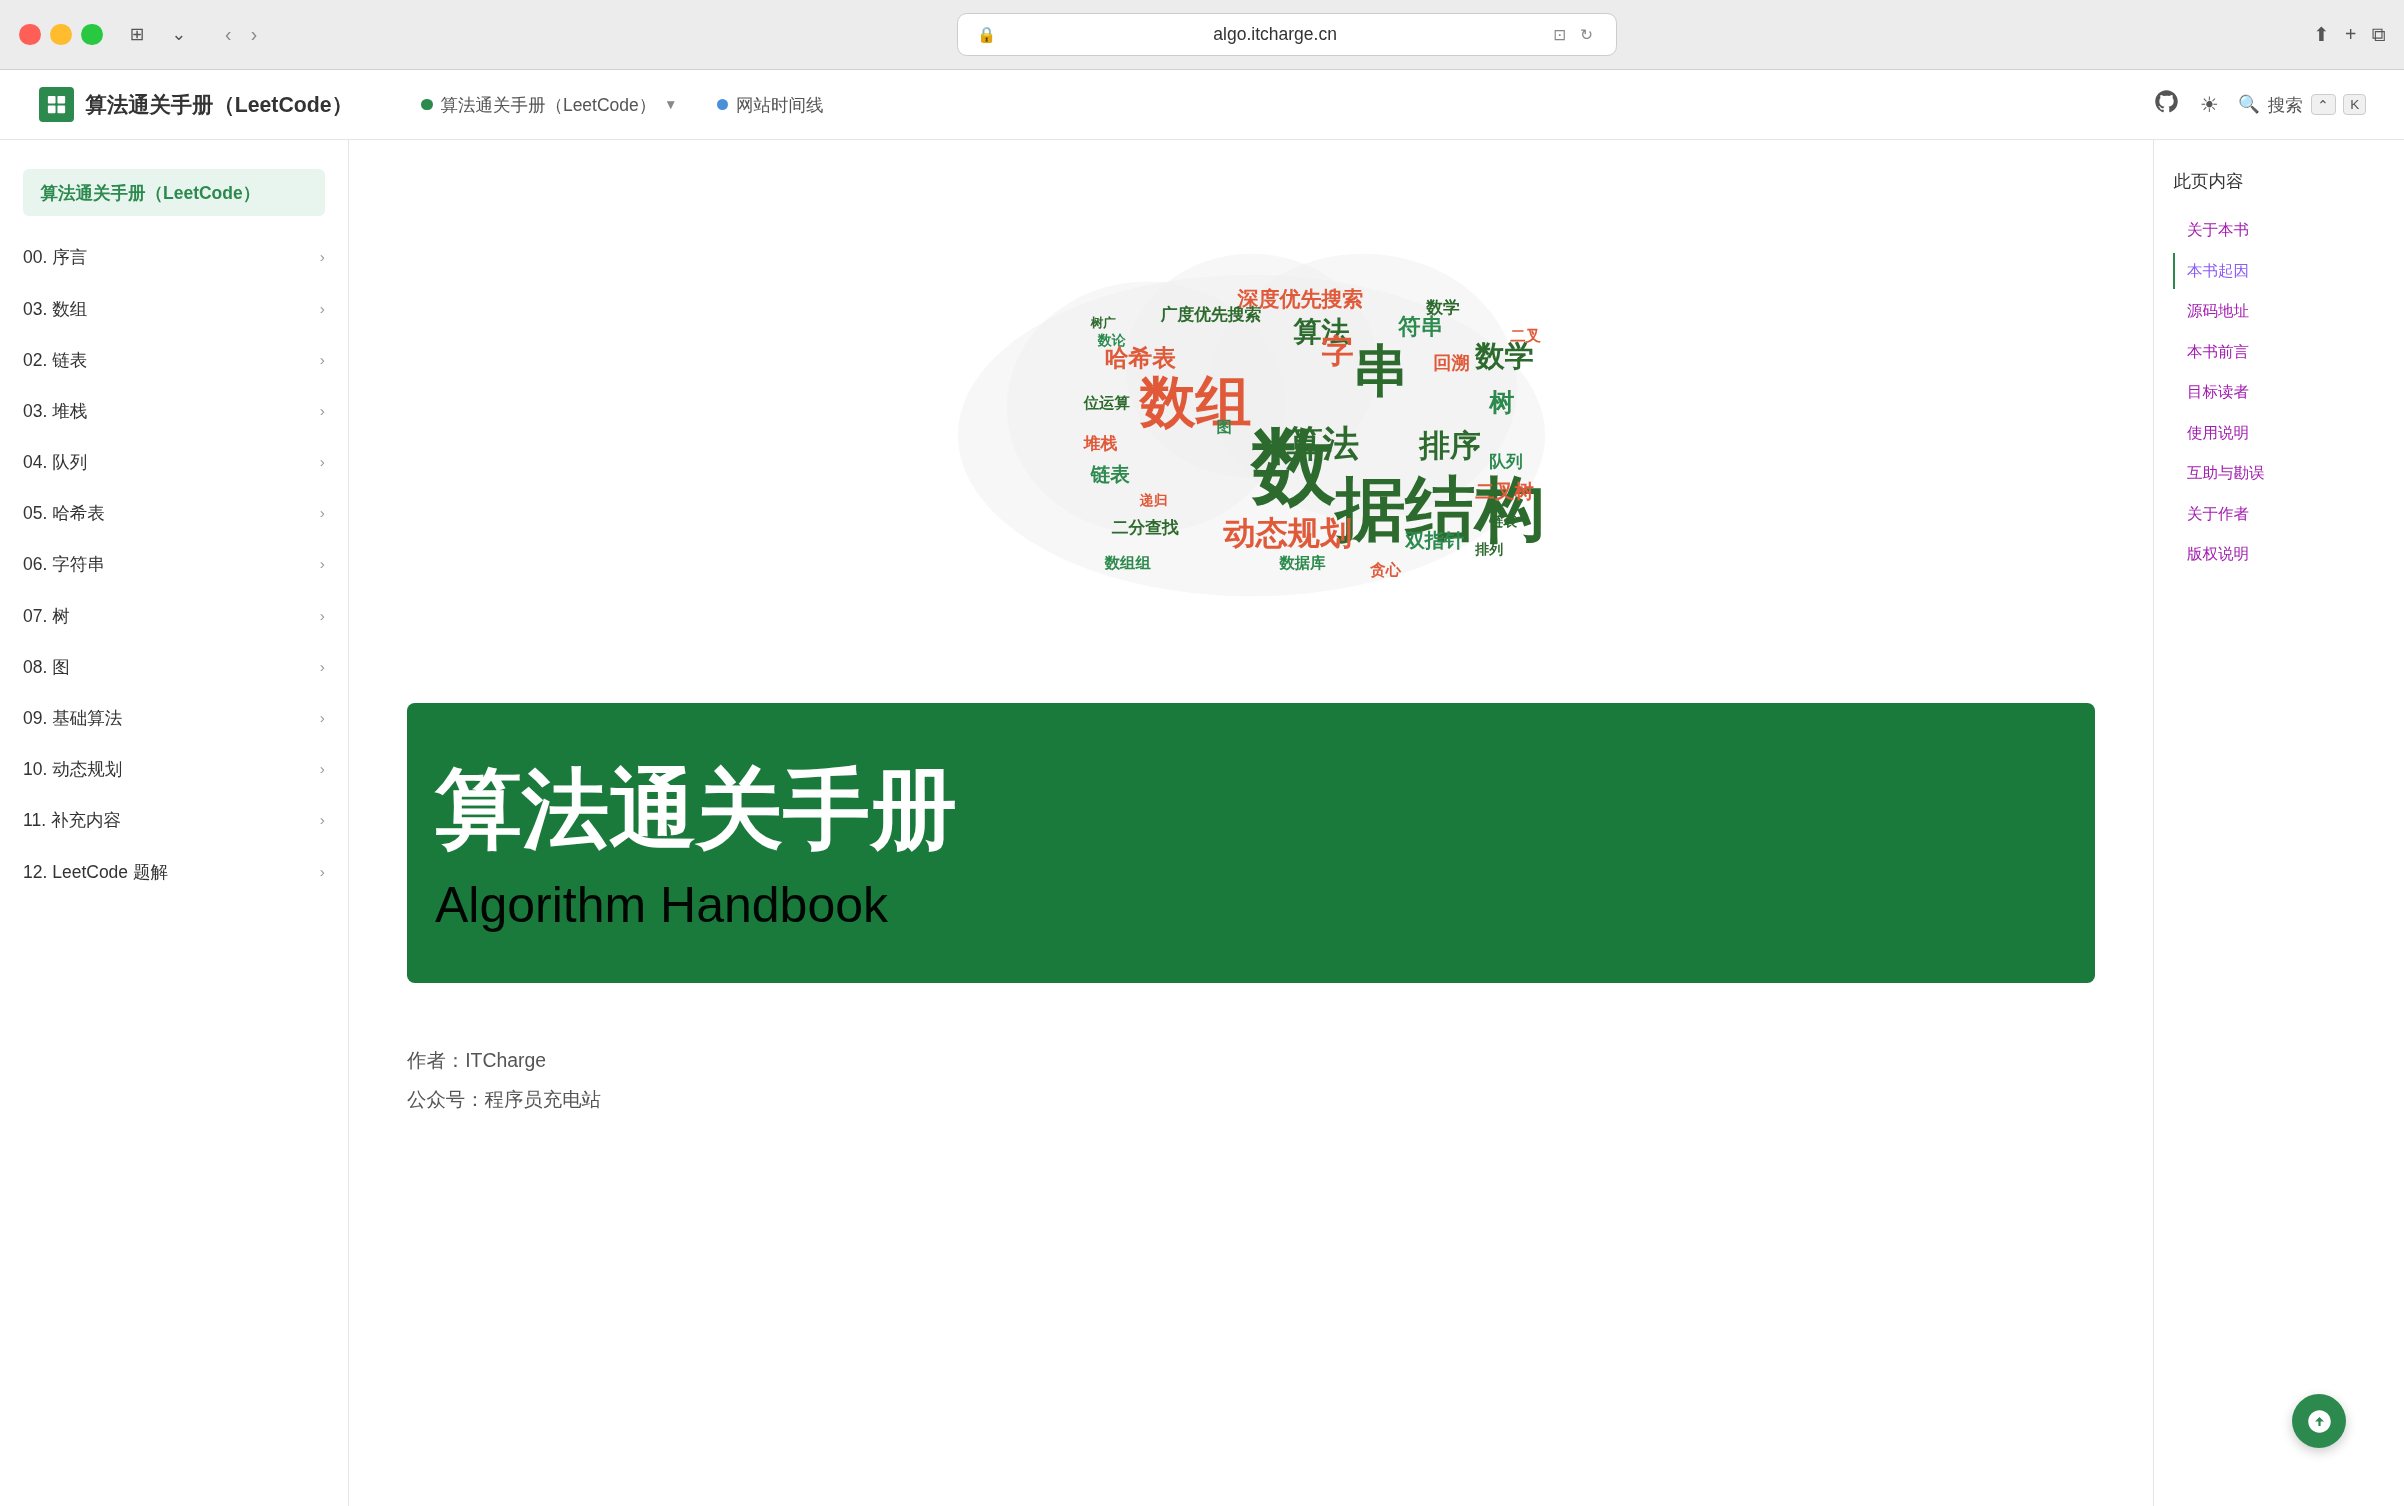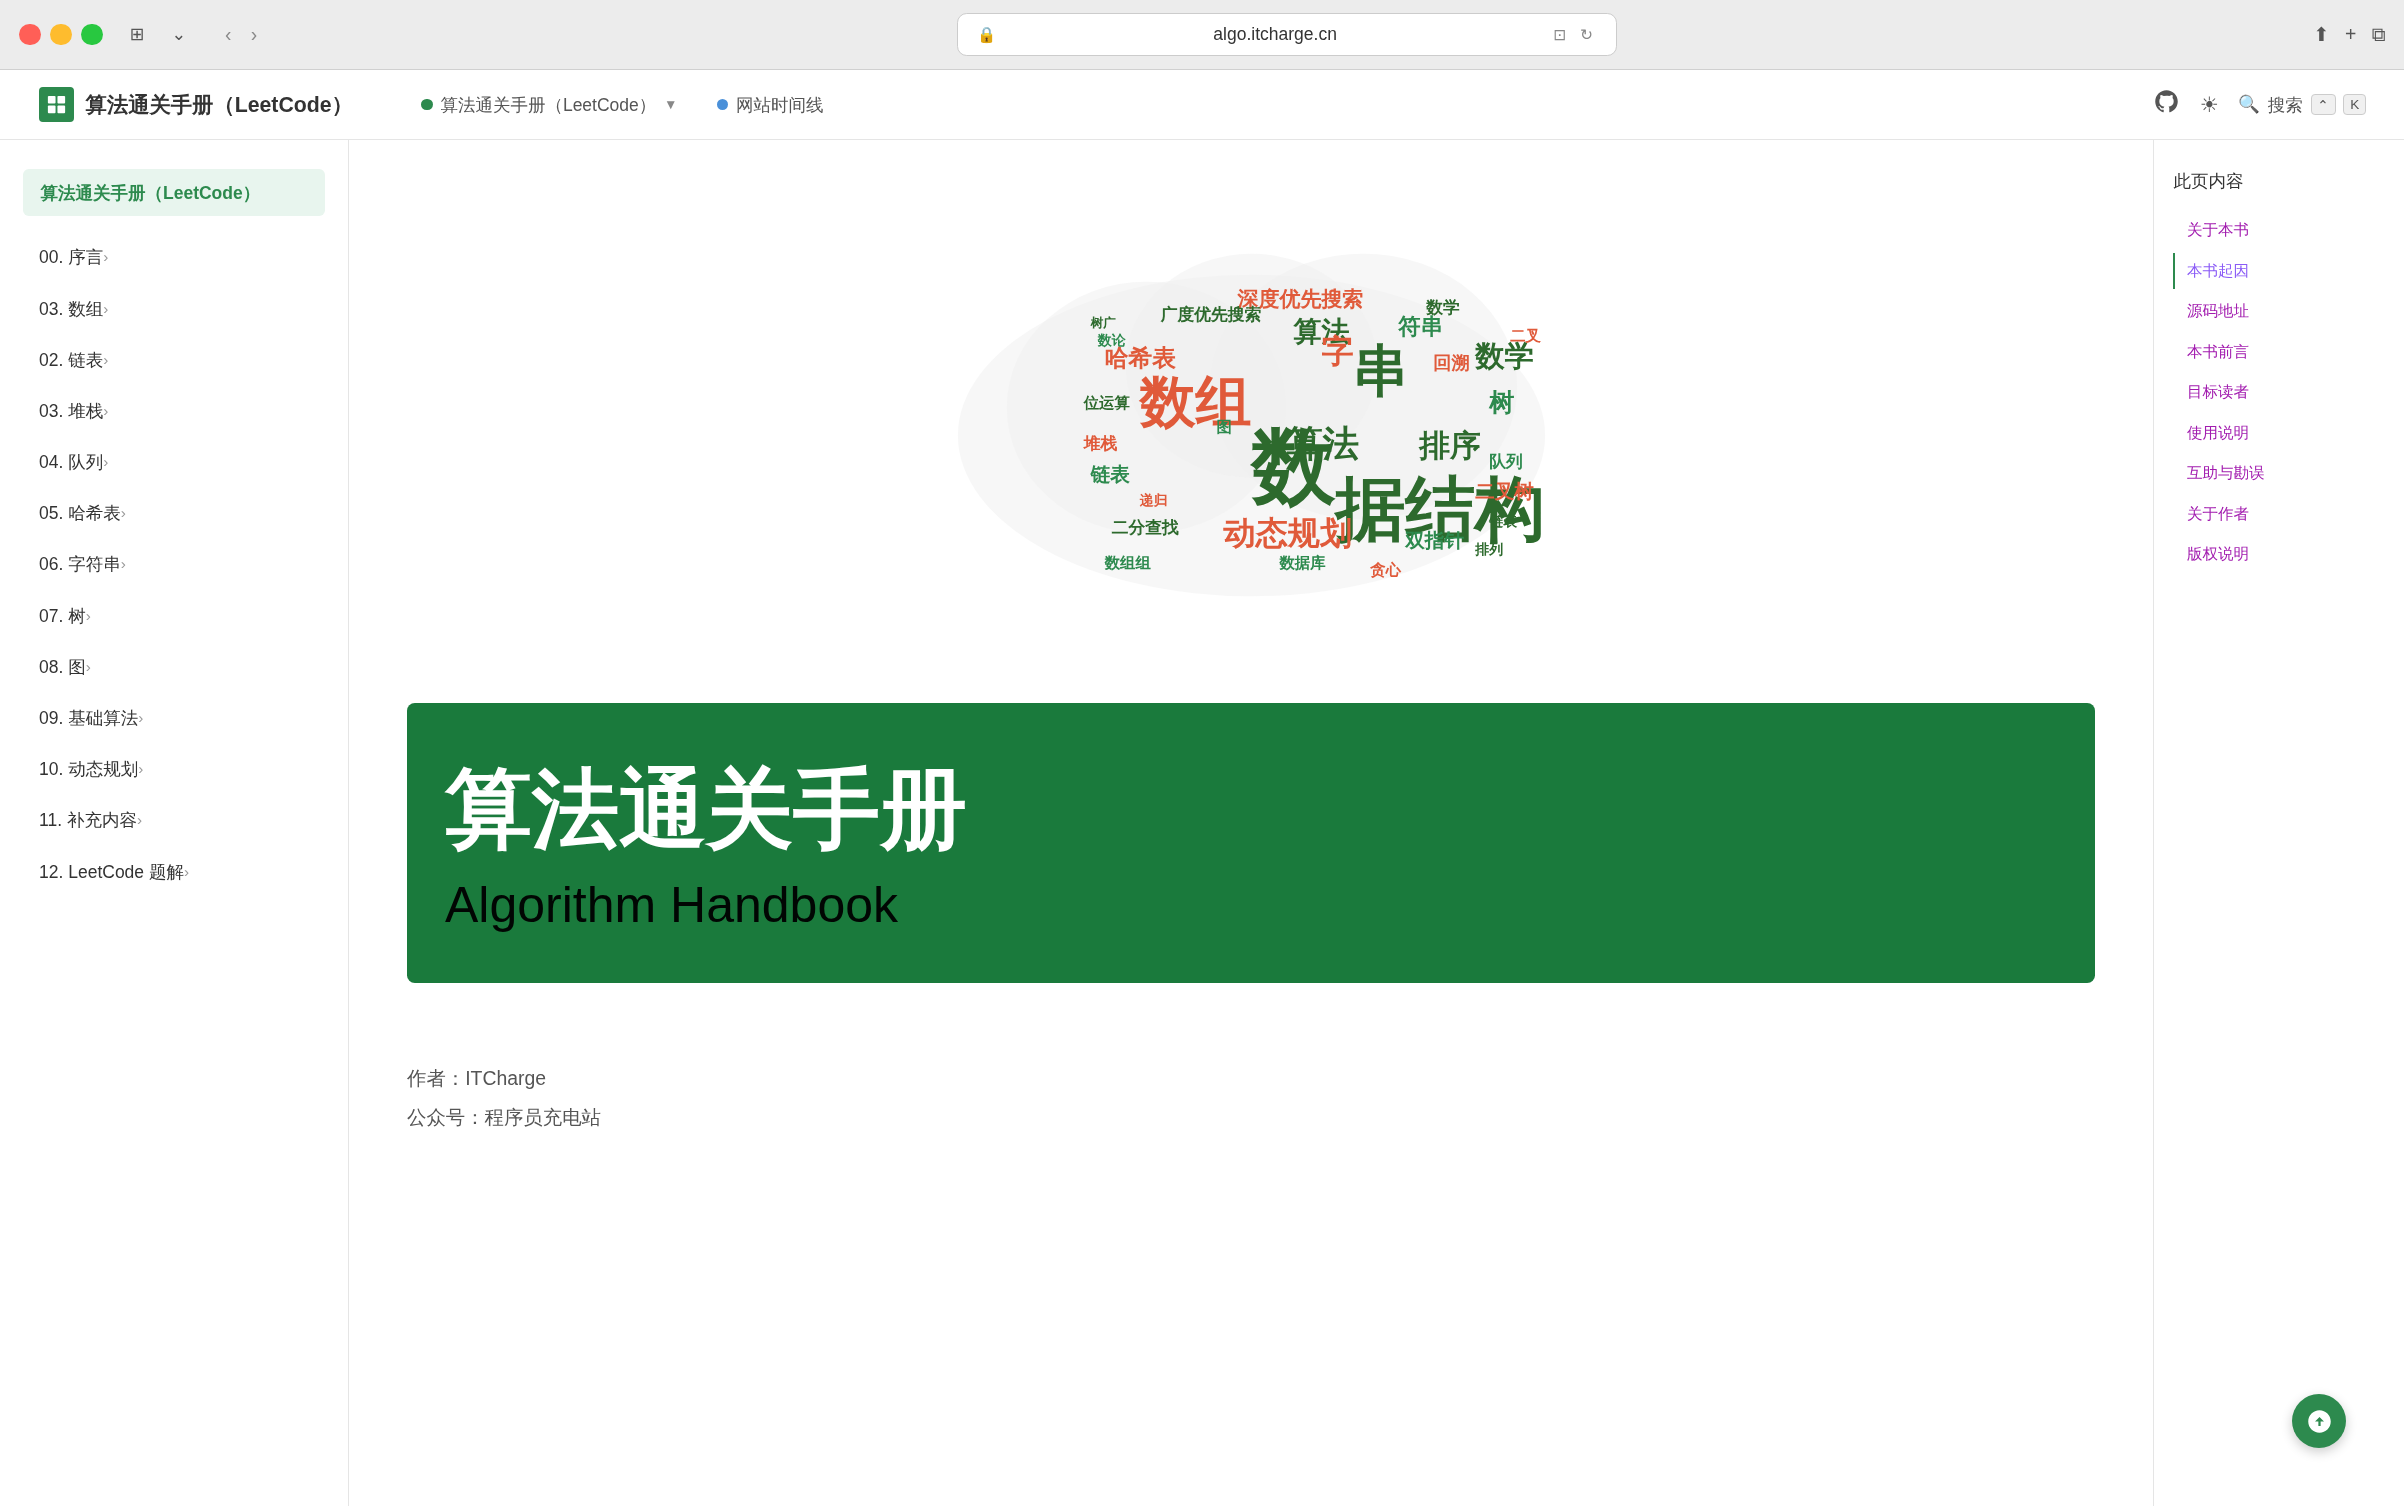--- a/index.html
+++ b/index.html
@@ -37,33 +37,33 @@
     .search-btn { display: flex; align-items: center; gap: 7.8px; font-size: 17.5px; color: #555; cursor: pointer; background: none; border: none; }
     .kbd-shortcut { background: #f0f0f0; border: 1px solid #ccc; border-radius: 3.9px; padding: 1.9px 5.8px; font-size: 13.6px; color: #555; }
 
     
     .main-layout { display: flex; height: calc(1506px - 140px); }
 
     
     .sidebar { width: 349px; background: #fff; border-right: 1px solid #e5e5e5; overflow-y: auto; padding: 19.4px 0; }
     .sidebar-header { padding: 9.7px 23px 15.5px; }
     .sidebar-title { background: #e8f5ee; color: #2d8a4e; font-size: 17.5px; font-weight: 600; padding: 11.6px 17.5px; border-radius: 5.8px; cursor: pointer; display: block; }
-    .sidebar-item { display: flex; align-items: center; justify-content: flex-start; padding: 13.6px 23px; font-size: 17.5px; color: #333; cursor: pointer; border-bottom: none; margin-left: 16px; }
+    .sidebar-item { display: flex; align-items: center; justify-content: space-between; padding: 13.6px 23px; font-size: 17.5px; color: #333; cursor: pointer; border-bottom: none; }
     .sidebar-item .chevron-right { color: #999; font-size: 15.5px; }
 
     
     .content-area { flex: 1; overflow-y: auto; background: #fff; padding: 39px 58px; }
 
     
     .word-cloud-container { display: flex; justify-content: center; margin-bottom: 39px; }
     .word-cloud { width: 699px; height: 485px; position: relative; background: transparent; }
     .word-cloud svg { width: 100%; height: 100%; }
 
     
-    .book-banner { background: #1a7a3c; border-radius: 7.8px; padding: 58px 38px 49px; margin-bottom: 57px; }
+    .book-banner { background: #1a7a3c; border-radius: 7.8px; padding: 58px 28px 49px; margin-bottom: 39px; }
     .book-title-cn { font-size: 87px; font-weight: 800; color: #fff; line-height: 1.1; margin-bottom: 19.4px; }
     .book-title-en { font-size: 50px; font-weight: 400; color: #000000; opacity: 0.95; }
 
     
     .author-info { padding: 19.4px 0; color: #555; font-size: 19.4px; line-height: 2; }
 
     
     .right-toc { width: 252px; background: #fff; border-left: 1px solid #e5e5e5; padding: 29px 19.4px; overflow-y: auto; }
     .right-toc-title { font-size: 17.5px; font-weight: 400; color: #333; margin-bottom: 19.4px; }
     .toc-item { padding: 7.8px 11.6px; font-size: 15.5px; color: #a21caf; cursor: pointer; border-left: 2.9px solid transparent; margin-bottom: 3.9px; }

